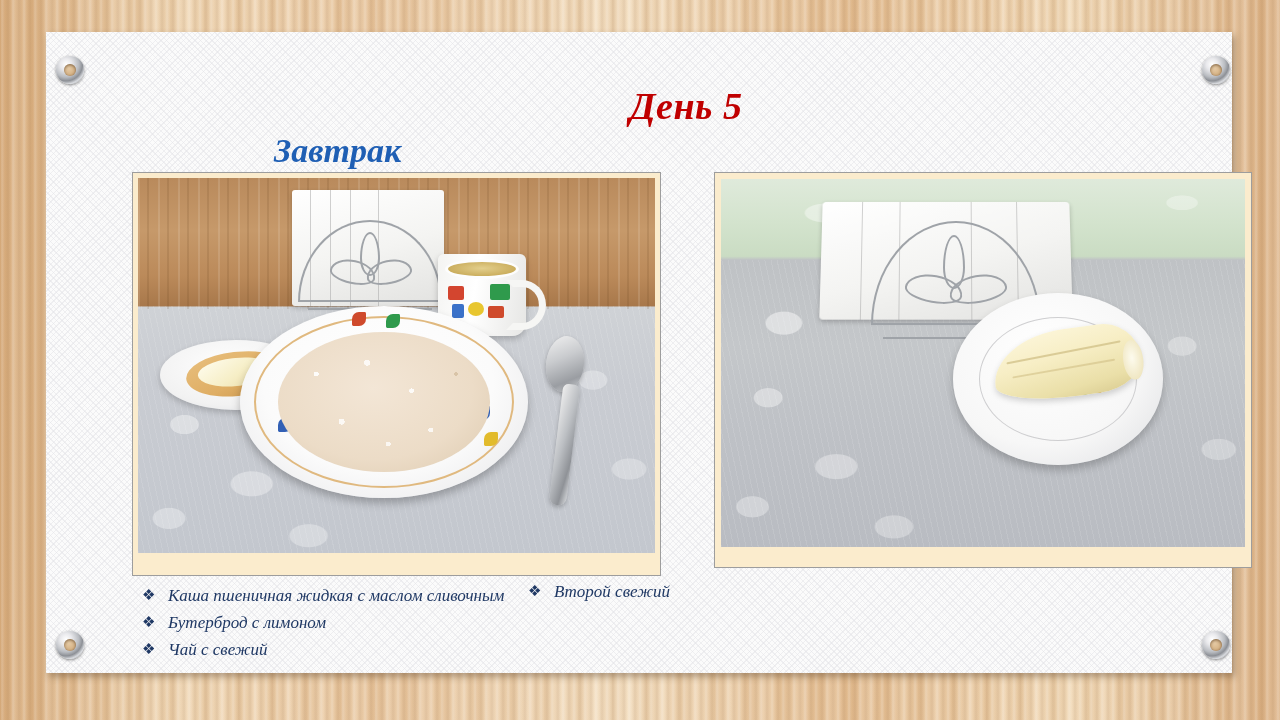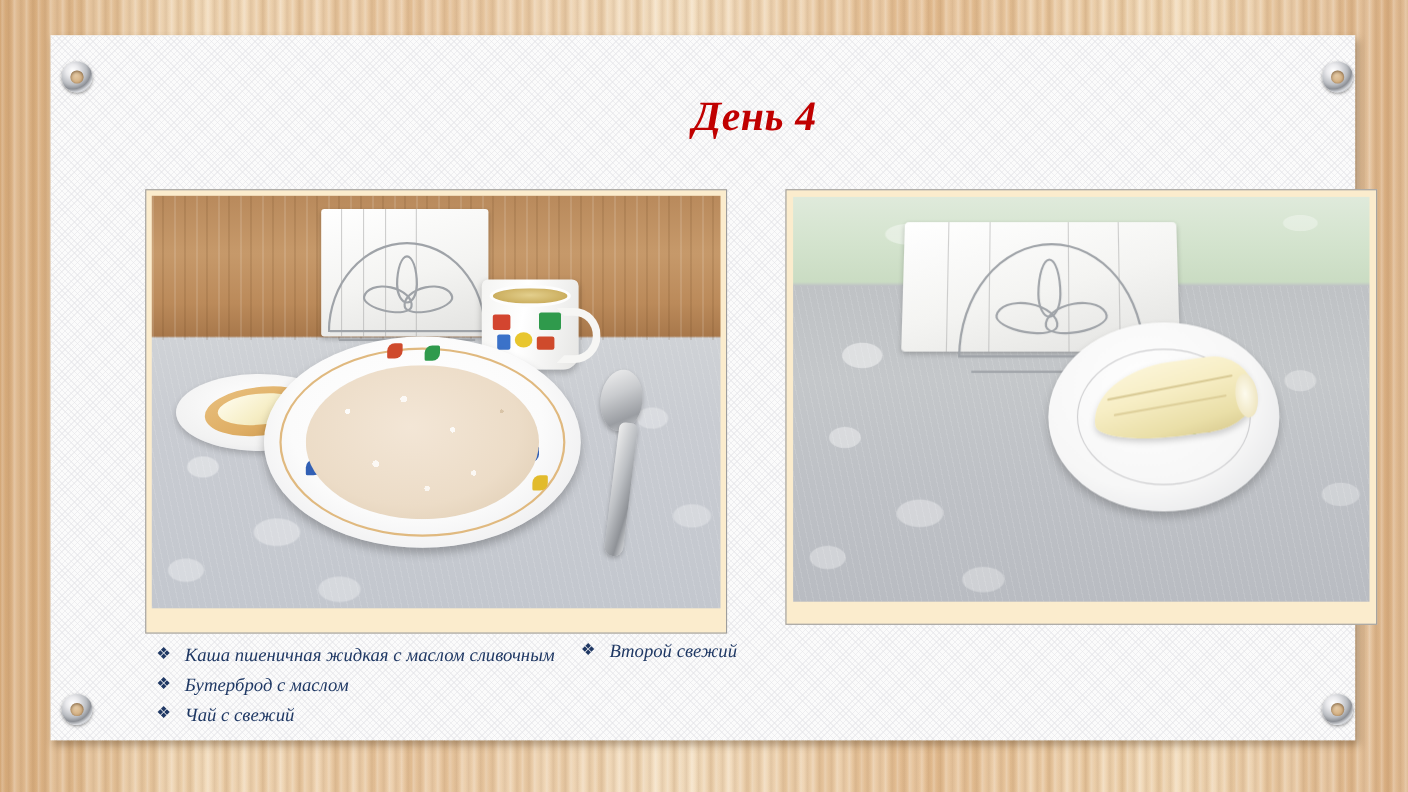--- a/index.html
+++ b/index.html
@@ -338,22 +338,23 @@
   }
   .bullet-text { display: inline-block; }
 </style>
 </head>
 <body>
 
 <div id="slide">
 
   <div id="panel">
 
-    <div id="title">День 4</div>
-
+    <div id="title">День 5</div>
+
+    <div class="section-head" id="head-left">Завтрак</div>
 
     <div class="frame" id="frame-left">
       <div class="photo" id="photo-left">
         <div class="wall-grain"></div>
         <div class="cloth"></div>
 
         <div class="napkins" style="left:154px; top:12px; width:152px; height:116px; border-radius:3px;">
           <div class="napkin-fold" style="left:18px;"></div>
           <div class="napkin-fold" style="left:38px;"></div>
           <div class="napkin-fold" style="left:58px;"></div>
@@ -431,21 +432,21 @@
       </div>
     </div>
 
     <div class="bullet-list" id="list-left">
       <div class="bullet-row">
         <span class="bullet-mark">❖</span>
         <span class="bullet-text">Каша пшеничная жидкая с маслом сливочным</span>
       </div>
       <div class="bullet-row">
         <span class="bullet-mark">❖</span>
-        <span class="bullet-text">Бутерброд с маслом</span>
+        <span class="bullet-text">Бутерброд с лимоном</span>
       </div>
       <div class="bullet-row">
         <span class="bullet-mark">❖</span>
         <span class="bullet-text">Чай с свежий</span>
       </div>
     </div>
 
     <div class="bullet-list" id="list-right">
       <div class="bullet-row">
         <span class="bullet-mark">❖</span>

